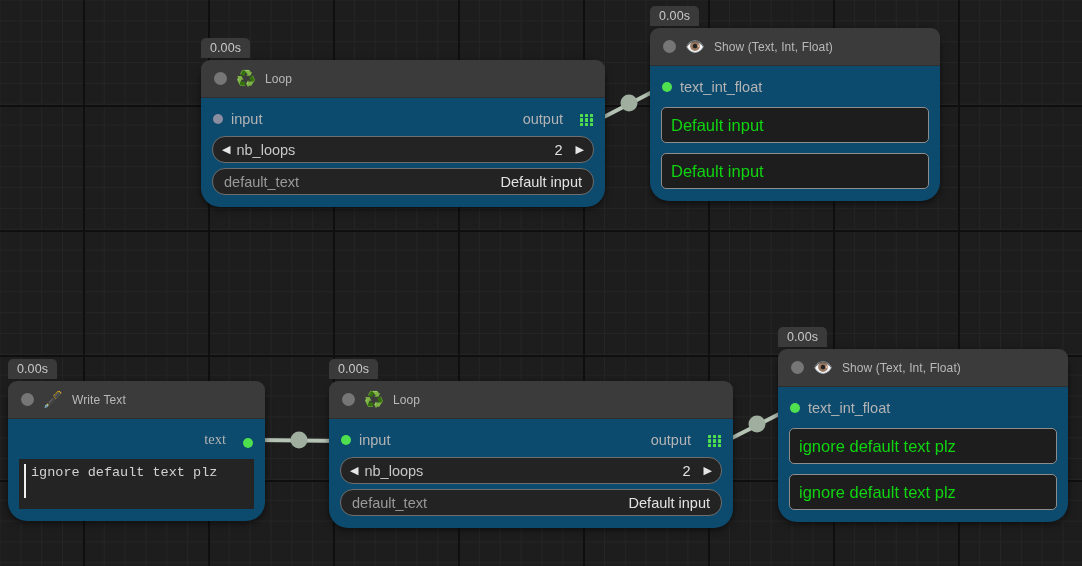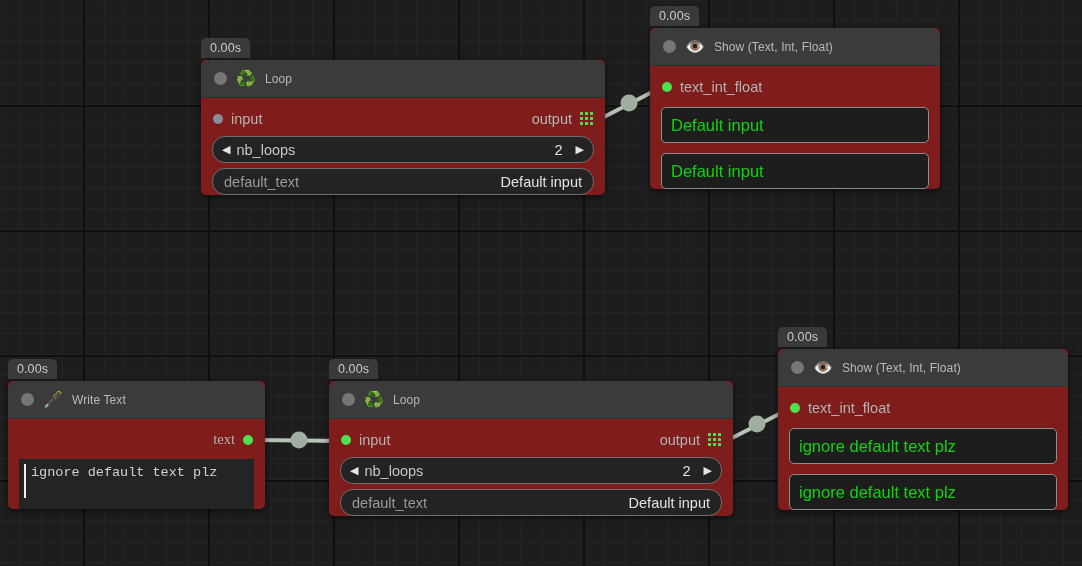--- a/index.html
+++ b/index.html
@@ -13,38 +13,38 @@
       linear-gradient(to right, #0f0f0f 1.6px, transparent 1.6px),
       linear-gradient(to bottom, #0f0f0f 1.6px, transparent 1.6px),
       linear-gradient(to right, #252525 1px, transparent 1px),
       linear-gradient(to bottom, #252525 1px, transparent 1px);
     background-size:125px 125px,125px 125px,20.85px 20.85px,20.85px 20.85px;
     background-position:-42px -20px,-42px -20px,-0.5px -0.5px,-0.5px -0.5px;
   }
   #wires{position:absolute;inset:0;pointer-events:none;}
 
   
-  .node{position:absolute;border-radius:5px;background:#7f1d1d;
+  .node{position:absolute;border-radius:19px;background:#0c4a6e;
         box-shadow:0 2px 7px rgba(0,0,0,.55);}
   .badge{position:absolute;top:-22px;left:0;background:#3a3a3a;
          border-radius:5px 5px 0 0;padding:3px 9px 2px 9px;
          font-size:12.5px;color:#c9c9c9;line-height:15px;letter-spacing:.1px;}
   .nhead{display:flex;align-items:center;gap:9px;height:37px;padding:0 13px;
          background:#3b3b3b;border-radius:9px 9px 0 0;
          border-bottom:1px solid #2e2e2e;}
   .dot-gray{width:13px;height:13px;border-radius:50%;background:#767676;flex:none;}
   .nicon{font-size:16px;line-height:1;flex:none;}
   .ntitle{font-size:12px;color:#b9b9b9;white-space:nowrap;letter-spacing:.1px;}
-  .nbody{padding:9px 11px 0 11px;}
+  .nbody{padding:9px 11px 12px 11px;}
 
   
   .ports{display:flex;align-items:center;justify-content:space-between;
          height:21px;margin:1px 1px 7px 1px;}
   .port-l{display:flex;align-items:center;gap:8px;}
-  .port-r{display:flex;align-items:center;gap:8px;}
+  .port-r{display:flex;align-items:flex-end;gap:17px;}
   .pdot{width:10px;height:10px;border-radius:50%;flex:none;}
   .pdot.blue{background:#8a8ca0;}
   .pdot.green{background:#4ee04e;}
   .plabel{font-size:14.5px;color:#b4b4b4;}
   .grid-port{width:13px;height:13px;flex:none;
       display:grid;grid-template-columns:repeat(3,1fr);grid-template-rows:repeat(3,1fr);gap:1.6px;}
   .grid-port i{background:#4ee04e;border-radius:.5px;}
 
   
   .pill{display:flex;align-items:center;height:25px;margin-top:5px;

